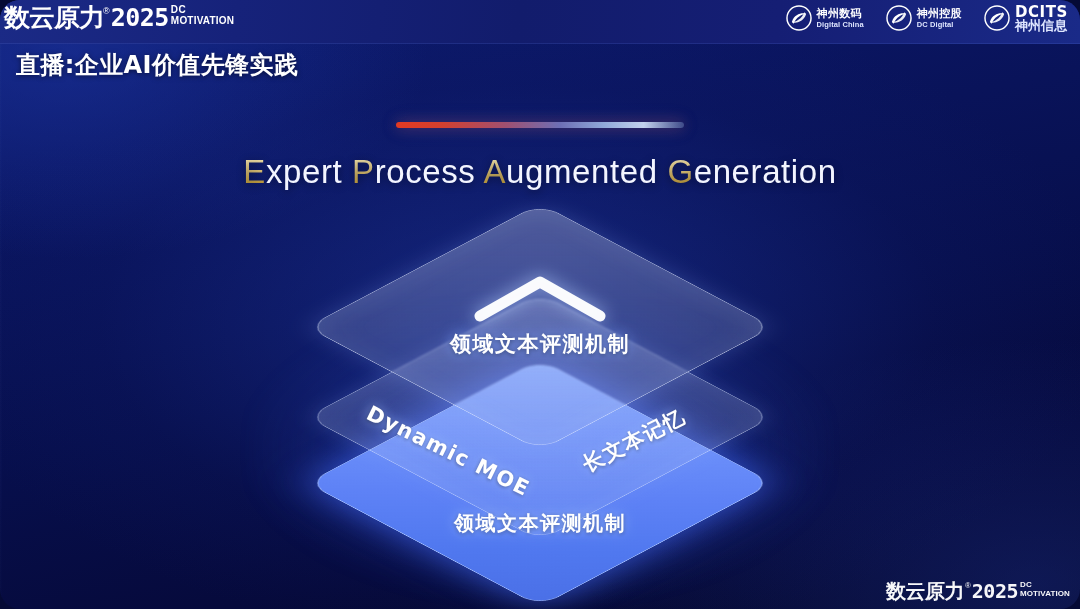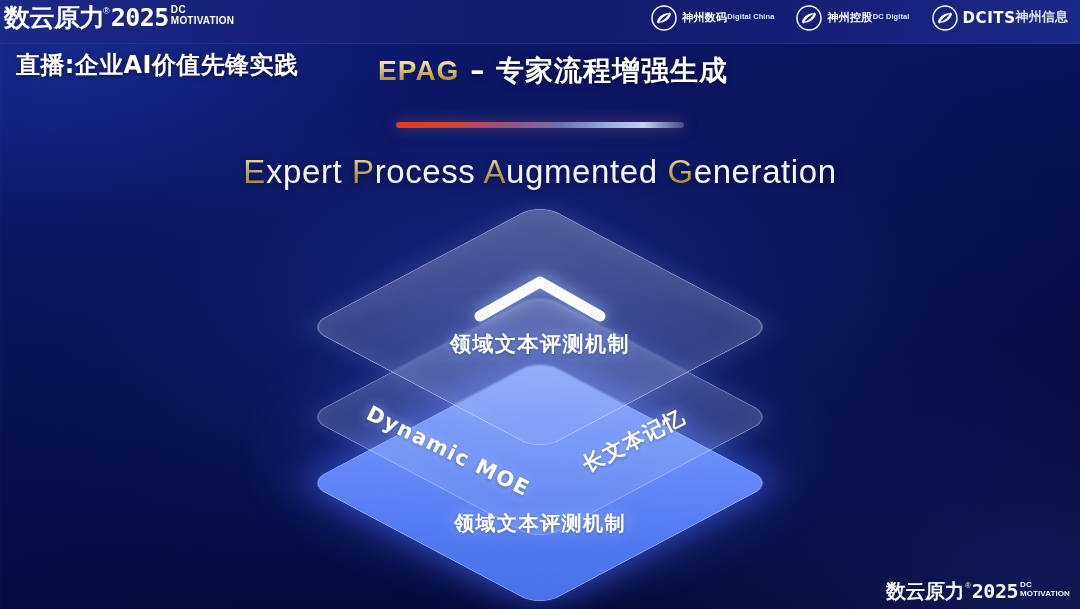--- a/index.html
+++ b/index.html
@@ -16,20 +16,21 @@
   #slide {
     position: relative;
     width: 1080px;
     height: 609px;
     overflow: hidden;
     background:
       radial-gradient(ellipse 760px 420px at 48% 52%, rgba(40,70,190,0.40) 0%, rgba(20,35,120,0.12) 55%, rgba(0,0,0,0) 78%),
       radial-gradient(ellipse 520px 300px at 6% 8%, rgba(30,55,165,0.55) 0%, rgba(10,20,90,0.0) 70%),
       radial-gradient(ellipse 620px 340px at 96% 96%, rgba(30,50,150,0.38) 0%, rgba(10,20,90,0.0) 72%),
       linear-gradient(168deg, #0d1c72 0%, #0a1560 26%, #070f4d 55%, #060a3c 78%, #050828 100%);
+    border-radius: 20px;
   }
 
   
   .streaks {
     position: absolute; inset: 0;
     background:
       linear-gradient(90deg, rgba(255,255,255,0.012) 0 1px, rgba(0,0,0,0) 1px 46px),
       linear-gradient(90deg, rgba(120,150,255,0.018) 0 2px, rgba(0,0,0,0) 2px 137px);
     opacity: .85;
     pointer-events: none;
@@ -103,21 +104,21 @@
   .partners {
     position: absolute;
     top: 5px; right: 12px;
     display: flex;
     align-items: center;
     gap: 22px;
     z-index: 12;
   }
   .plogo { display: flex; align-items: center; gap: 5px; }
   .plogo .swirl { width: 26px; height: 26px; display: block; }
-  .plogo .ptxt { display: flex; justify-content: center; }
+  .plogo .ptxt { display: flex; flex-direction: column; justify-content: center; }
   .plogo .ptxt .l1 {
     font-family: "DejaVu Sans", sans-serif;
     font-size: 11px; font-weight: 700; line-height: 12px;
     color: #ffffff; white-space: nowrap; letter-spacing: .3px;
   }
   .plogo .ptxt .l2 {
     font-family: Liberation Sans, sans-serif;
     font-size: 7.5px; font-weight: 700; line-height: 9px;
     color: #dfe6ff; white-space: nowrap; letter-spacing: .1px;
   }
@@ -397,23 +398,20 @@
         <path d="M31 14 C27 27, 13 29, 9 26 C15 26, 25 21, 28 11 Z" fill="#ffffff" opacity="0.92"></path>
       </svg>
       <span class="ptxt">
         <span class="l1">DCITS</span>
         <span class="l2">神州信息</span>
       </span>
     </div>
 
   </div>
 
-  <div class="headline">
-    <span class="inner"><span class="epag">EPAG</span><span class="cnpart"> – </span><span class="cnpart">专家流程增强生成</span></span>
-  </div>
 
   <div class="divider"></div>
 
   <div class="subtitle">
     <span class="stxt"><span class="cap">E</span><span>xpert </span><span class="cap">P</span><span>rocess </span><span class="cap">A</span><span>ugmented </span><span class="cap">G</span><span>eneration</span></span>
   </div>
 
   <div class="stack-glow"></div>
 
   <div class="stack">

